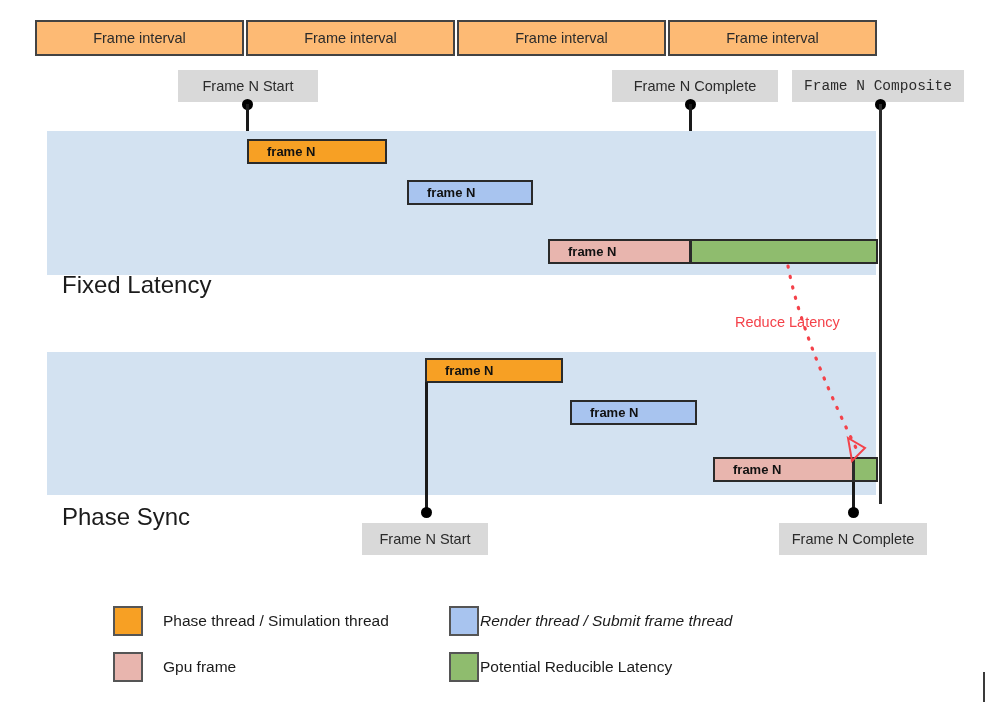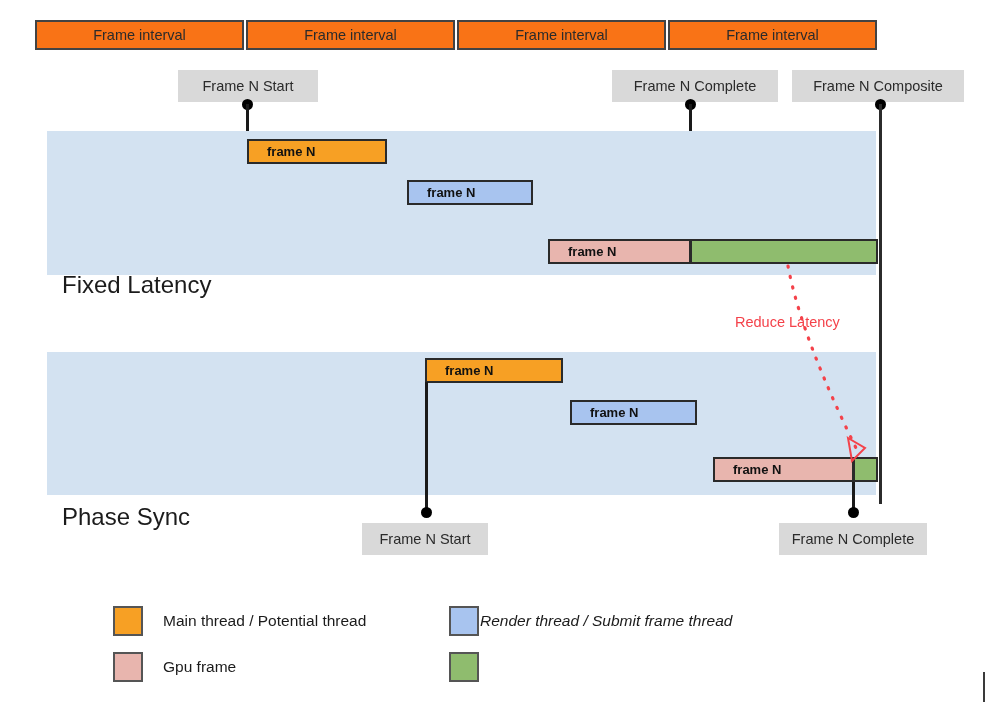--- a/index.html
+++ b/index.html
@@ -1,21 +1,21 @@
 <!DOCTYPE html>
 <html><head>
 <meta charset="utf-8">
 <style>
   html,body{margin:0;padding:0;background:#ffffff;}
   body{width:1000px;height:708px;position:relative;overflow:hidden;
        font-family:"Liberation Sans","DejaVu Sans",sans-serif;color:#1b1b1b;}
   .stage{position:absolute;left:0;top:0;width:1000px;height:708px;}
 
   
-  .interval{position:absolute;height:30px;background:#f97316;border:2px solid #434343;
+  .interval{position:absolute;height:36px;background:#fdba74;border:2px solid #434343;
             box-sizing:border-box;display:flex;align-items:center;justify-content:center;
             font-size:14.5px;color:#2b2b2b;}
 
   
   .callout{position:absolute;height:32px;background:#d9d9d9;display:flex;align-items:center;
            justify-content:center;font-size:14.5px;color:#2b2b2b;box-sizing:border-box;}
 
   
   .dot{position:absolute;width:11px;height:11px;border-radius:50%;background:#000;}
   .vline{position:absolute;width:2.5px;background:#1a1a1a;}
@@ -63,21 +63,21 @@
   <div class="interval" style="left:668px;top:20px;width:209px;">
     <span>Frame interval</span>
   </div>
 
   <div class="callout" style="left:178px;top:70px;width:140px;">
     <span>Frame N Start</span>
   </div>
   <div class="callout" style="left:612px;top:70px;width:166px;">
     <span>Frame N Complete</span>
   </div>
-  <div class="callout" style="left:792px;top:70px;width:172px;">
+  <div class="callout" style="left:792px;top:70px;width:172px;font-family:Liberation Mono, monospace;">
     <span>Frame N Composite</span>
   </div>
 
   <div class="dot" style="left:242px;top:99px;"></div>
   <div class="dot" style="left:685px;top:99px;"></div>
   <div class="dot" style="left:875px;top:99px;"></div>
 
   <div class="vline" style="left:246px;top:104px;height:38px;"></div>
   <div class="vline" style="left:689px;top:104px;height:140px;"></div>
   <div class="composite-rule" style="left:879px;top:104px;height:400px;"></div>
@@ -134,25 +134,26 @@
     <span class="small">Frame N Complete</span>
   </div>
 
   <svg class="arrowsvg" viewBox="0 0 1000 708">
     <path d="M 788 266 C 800 330, 835 405, 857 450" stroke="#f4424a" stroke-width="3.2" fill="none" stroke-linecap="round" stroke-dasharray="1.2 9.5"></path>
     <path d="M 848 438 L 865 448 L 852 461 Z" stroke="#f4424a" stroke-width="2" fill="none"></path>
   </svg>
   <div class="reduce-label" style="left:735px;top:314px;">Reduce Latency</div>
 
   <div class="legend-swatch c-orange" style="left:113px;top:606px;"></div>
-  <div class="legend-text" style="left:163px;top:606px;">Main thread / Potential thread</div>
+  <div class="legend-text" style="left:163px;top:606px;">Phase thread / Simulation thread</div>
 
   <div class="legend-swatch c-blue" style="left:449px;top:606px;"></div>
   <div class="legend-text" style="left:480px;top:606px;font-style:italic;">Render thread / Submit frame thread</div>
 
   <div class="legend-swatch c-pink" style="left:113px;top:652px;"></div>
   <div class="legend-text" style="left:163px;top:652px;">Gpu frame</div>
 
   <div class="legend-swatch c-green" style="left:449px;top:652px;"></div>
+  <div class="legend-text" style="left:480px;top:652px;">Potential Reducible  Latency</div>
 
   <div class="edge-tick" style="left:983px;top:672px;"></div>
 
 </div>
 
 </body></html>

